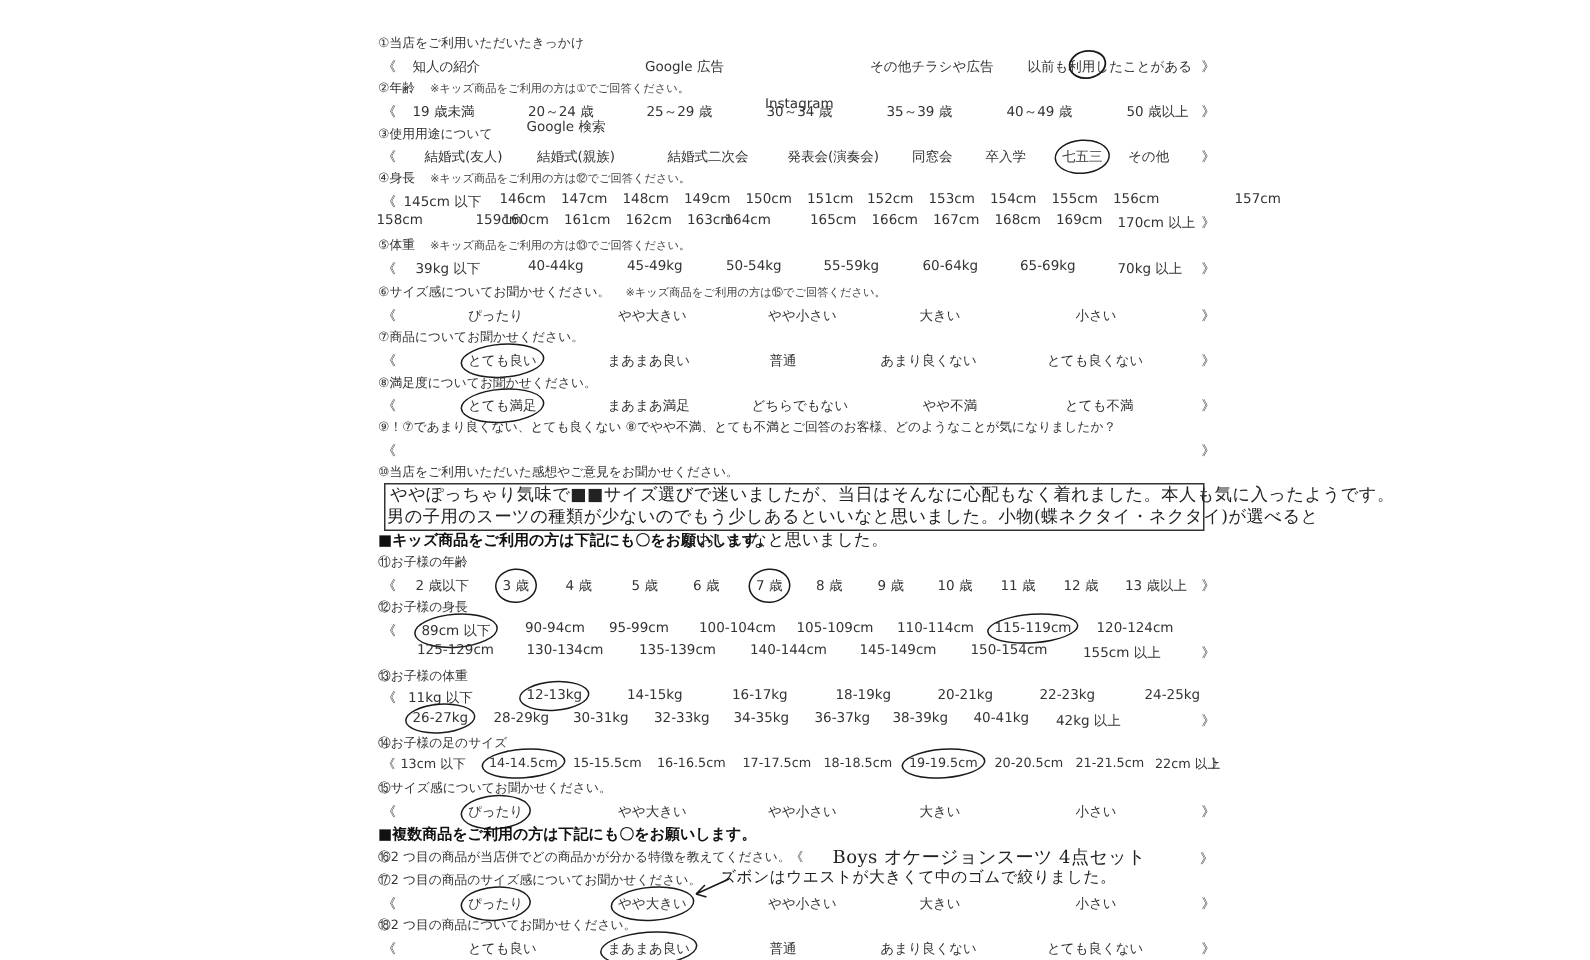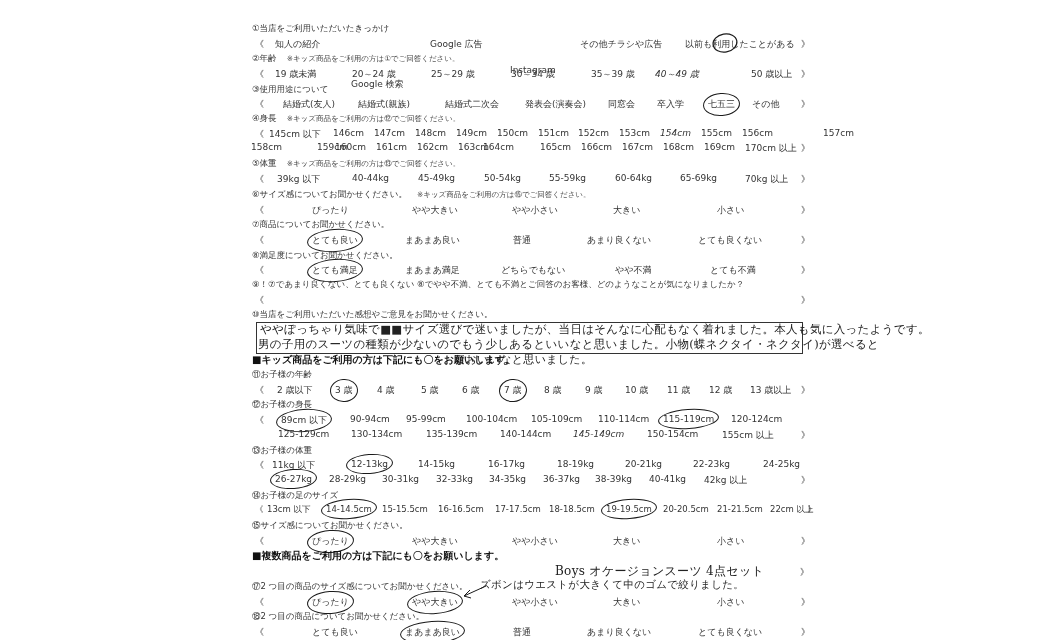--- a/index.html
+++ b/index.html
@@ -43,21 +43,21 @@
   </div>
 
   <div class="line q-label" style="top:53px;"><span>②年齢</span><span class="note">※キッズ商品をご利用の方は①でご回答ください。</span></div>
   <div class="opts" style="top:68px;">
     <span class="br-l">《</span>
     <span class="opt" style="left:20px;">19 歳未満</span>
     <span class="opt" style="left:97px;">20～24 歳</span>
     <span class="opt" style="left:176px;">25～29 歳</span>
     <span class="opt" style="left:256px;">30～34 歳</span>
     <span class="opt" style="left:336px;">35～39 歳</span>
-    <span class="opt" style="left:400px;font-style:italic;">40～49 歳</span>
+    <span class="opt" style="left:416px;">40～49 歳</span>
     <span class="opt" style="left:496px;">50 歳以上</span>
     <span class="br-r">》</span>
   </div>
 
   <div class="line q-label" style="top:84px;">③使用用途について</div>
   <div class="opts" style="top:98px;">
     <span class="br-l">《</span>
     <span class="opt" style="left:28px;">結婚式(友人)</span>
     <span class="opt" style="left:103px;">結婚式(親族)</span>
     <span class="opt" style="left:190px;">結婚式二次会</span>
@@ -74,21 +74,21 @@
     <span class="br-l">《</span>
     <span class="opt" style="left:14px;">145cm 以下</span>
     <span class="opt" style="left:78px;">146cm</span>
     <span class="opt" style="left:119px;">147cm</span>
     <span class="opt" style="left:160px;">148cm</span>
     <span class="opt" style="left:201px;">149cm</span>
     <span class="opt" style="left:242px;">150cm</span>
     <span class="opt" style="left:283px;">151cm</span>
     <span class="opt" style="left:323px;">152cm</span>
     <span class="opt" style="left:364px;">153cm</span>
-    <span class="opt" style="left:405px;font-style:italic;">154cm</span>
+    <span class="opt" style="left:405px;">154cm</span>
     <span class="opt" style="left:446px;">155cm</span>
     <span class="opt" style="left:487px;">156cm</span>
     <span class="opt" style="left:528px;margin-left:40px;">157cm</span>
   </div>
   <div class="opts" style="top:142px; left:251px;">
     <span class="opt" style="left:0px;">158cm</span>
     <span class="opt" style="left:42px;margin-left:24px;">159cm</span>
     <span class="opt" style="left:84px;">160cm</span>
     <span class="opt" style="left:125px;">161cm</span>
     <span class="opt" style="left:166px;">162cm</span>
@@ -194,21 +194,21 @@
     <span class="opt" style="left:276px;">105-109cm</span>
     <span class="opt" style="left:343px;">110-114cm</span>
     <span class="opt circled" style="left:408px;">115-119cm</span>
     <span class="opt" style="left:476px;">120-124cm</span>
   </div>
   <div class="opts" style="top:429px;">
     <span class="opt" style="left:23px;">125-129cm</span>
     <span class="opt" style="left:96px;">130-134cm</span>
     <span class="opt" style="left:171px;">135-139cm</span>
     <span class="opt" style="left:245px;">140-144cm</span>
-    <span class="opt" style="left:318px;font-style:italic;">145-149cm</span>
+    <span class="opt" style="left:318px;">145-149cm</span>
     <span class="opt" style="left:392px;">150-154cm</span>
     <span class="opt" style="left:467px;">155cm 以上</span>
     <span class="br-r">》</span>
   </div>
 
   <div class="line q-label" style="top:445px;">⑬お子様の体重</div>
   <div class="opts" style="top:459px;">
     <span class="br-l">《</span>
     <span class="opt" style="left:17px;">11kg 以下</span>
     <span class="opt circled" style="left:96px;">12-13kg</span>
@@ -256,20 +256,23 @@
     <span class="opt" style="left:257px;">やや小さい</span>
     <span class="opt" style="left:358px;">大きい</span>
     <span class="opt" style="left:462px;">小さい</span>
     <span class="br-r">》</span>
   </div>
 
   <div class="line section-head" style="top:549px;">
     <span>■複数商品をご利用の方は下記にも〇をお願いします。</span>
   </div>
 
+  <div class="line q-label" style="top:566px;">
+    <span>⑯2 つ目の商品が当店併でどの商品かが分かる特徴を教えてください。</span><span>《</span>
+  </div>
   <div class="hw" style="left:555px; top:563px; font-size:12px;">Boys オケージョンスーツ 4点セット</div>
   <div class="line" style="left:800px; top:566px;">》</div>
 
   <div class="line q-label" style="top:581px;">⑰2 つ目の商品のサイズ感についてお聞かせください。</div>
   <div class="hw" style="left:480px; top:578px; font-size:10.5px;">ズボンはウエストが大きくて中のゴムで絞りました。</div>
   <div class="opts" style="top:596px;">
     <span class="br-l">《</span>
     <span class="opt circled" style="left:57px;">ぴったり</span>
     <span class="opt circled" style="left:157px;">やや大きい</span>
     <svg style="position:absolute;left:205px;top:-12px;" width="28" height="18">

